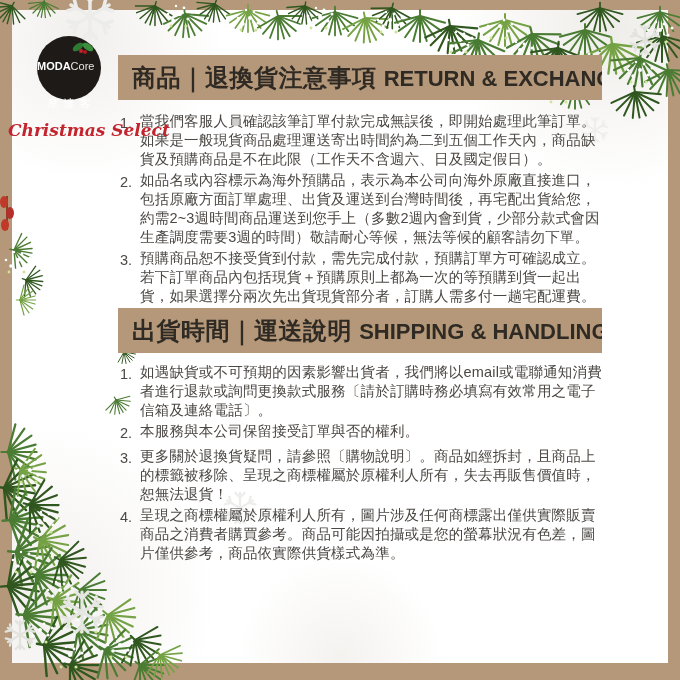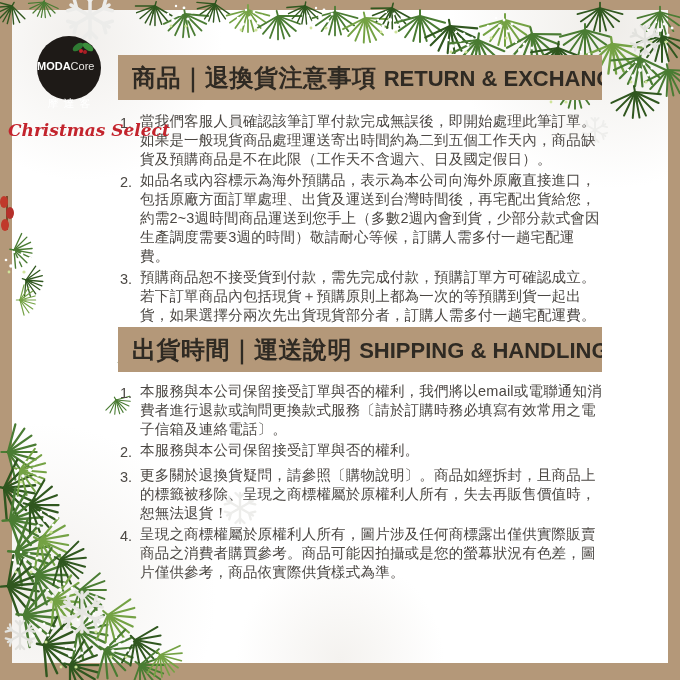--- a/index.html
+++ b/index.html
@@ -231,36 +231,36 @@
       <span>商品｜退換貨注意事項</span>
       <span class="en"> <span>RETURN &amp; EXCHANGES</span></span>
     </div>
     <div class="notice-list">
         <div class="notice-item">
           <span class="num">1.</span>
           <span class="txt">當我們客服人員確認該筆訂單付款完成無誤後，即開始處理此筆訂單。如果是一般現貨商品處理運送寄出時間約為二到五個工作天內，商品缺貨及預購商品是不在此限（工作天不含週六、日及國定假日）。</span>
         </div>
         <div class="notice-item">
           <span class="num">2.</span>
-          <span class="txt">如品名或內容標示為海外預購品，表示為本公司向海外原廠直接進口，包括原廠方面訂單處理、出貨及運送到台灣時間後，再宅配出貨給您，約需2~3週時間商品運送到您手上（多數2週內會到貨，少部分款式會因生產調度需要3週的時間）敬請耐心等候，訂購人需多付一趟宅配運費。</span>
+          <span class="txt">如品名或內容標示為海外預購品，表示為本公司向海外原廠直接進口，包括原廠方面訂單處理、出貨及運送到台灣時間後，再宅配出貨給您，約需2~3週時間商品運送到您手上（多數2週內會到貨，少部分款式會因生產調度需要3週的時間）敬請耐心等候，無法等候的顧客請勿下單。</span>
         </div>
         <div class="notice-item">
           <span class="num">3.</span>
           <span class="txt">預購商品恕不接受貨到付款，需先完成付款，預購訂單方可確認成立。若下訂單商品內包括現貨＋預購原則上都為一次的等預購到貨一起出貨，如果選擇分兩次先出貨現貨部分者，訂購人需多付一趟宅配運費。</span>
         </div>
       </div>
 
     <div class="sec-header sec2">
       <span>出貨時間｜運送說明</span>
       <span class="en"> <span>SHIPPING &amp; HANDLING</span></span>
     </div>
     <div class="notice-list second">
         <div class="notice-item">
           <span class="num">1.</span>
-          <span class="txt">本服務與本公司保留接受訂單與否的權利，我們將以email或電聯通知消費者進行退款或詢問更換款式服務〔請於訂購時務必填寫有效常用之電子信箱及連絡電話〕。</span>
+          <span class="txt">如遇缺貨或不可預期的因素影響出貨者，我們將以email或電聯通知消費者進行退款或詢問更換款式服務〔請於訂購時務必填寫有效常用之電子信箱及連絡電話〕。</span>
         </div>
         <div class="notice-item">
           <span class="num">2.</span>
           <span class="txt">本服務與本公司保留接受訂單與否的權利。</span>
         </div>
         <div class="notice-item">
           <span class="num">3.</span>
           <span class="txt">更多關於退換貨疑問，請參照〔購物說明〕。商品如經拆封，且商品上的標籤被移除、呈現之商標權屬於原權利人所有，失去再販售價值時，恕無法退貨！</span>
         </div>
         <div class="notice-item">

